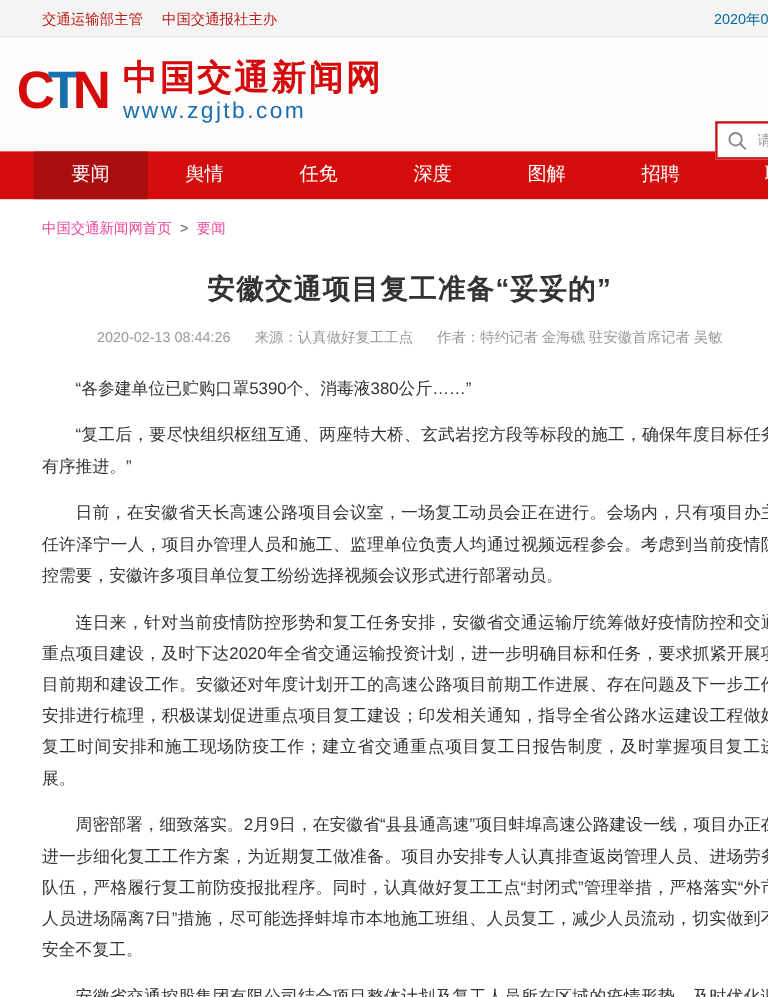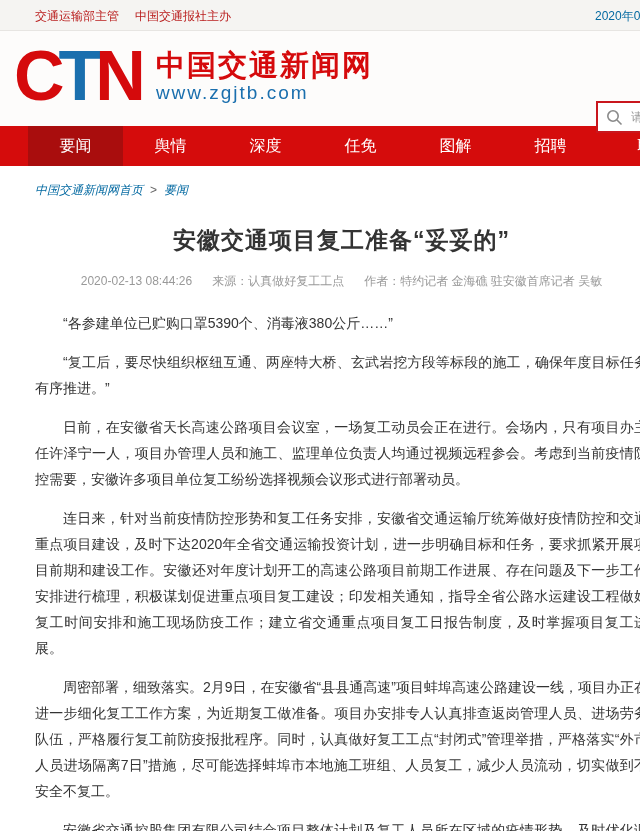--- a/index.html
+++ b/index.html
@@ -17,21 +17,21 @@
     position: relative; font-size: 12px;
   }
   .topbar-left { position: absolute; left: 35px; top: 8px; color: #b91c1c; }
   .topbar-left span { margin-right: 16px; }
   .topbar-right { position: absolute; left: 595px; top: 8px; color: #0369a1; white-space: nowrap; }
 
   
   .header { height: 95px; position: relative; background: #fdfcfb; }
   .logo { position: absolute; left: 14px; top: 16px; display: flex; align-items: center; cursor: pointer; }
   .logo-letters {
-    font-size: 70px; font-weight: bold; line-height: 58px; letter-spacing: -6px;
+    font-size: 44px; font-weight: bold; line-height: 58px; letter-spacing: -6px;
     padding-right: 10px;
   }
   .l-red  { color: #d50a0c; }
   .l-blue { color: #1a6fae; }
   .logo-text { margin-left: 6px; }
   .site-name {
     font-size: 29px; font-weight: bold; color: #d50a0c;
     letter-spacing: 2px; line-height: 33px;
   }
   .site-url {
@@ -59,21 +59,21 @@
   .nav-item {
     width: 95px; text-align: center; line-height: 40px;
     color: #ffffff; font-size: 16px; cursor: pointer; white-space: nowrap;
   }
   .nav-item.active { background: #a90d0d; }
 
   
   .breadcrumb {
     margin: 16px 0 0 35px; font-size: 12px; color: #666;
   }
-  .breadcrumb a { color: #0369a1; text-decoration: none; cursor: pointer; font-style: italic; }
+  .breadcrumb a { color: #ec4899; text-decoration: none; cursor: pointer; }
   .breadcrumb .sep { margin: 0 7px; color: #666; }
 
   
   .article { padding-left: 35px; padding-bottom: 24px; }
   .article h1 {
     width: 613px; text-align: center;
     font-size: 23px; font-weight: bold; color: #333;
     margin: 26px 0 0 0; letter-spacing: 1px;
   }
   .meta {
@@ -113,22 +113,22 @@
         <circle cx="7" cy="7" r="5.2" fill="none" stroke="#8a8a8a" stroke-width="1.6"></circle>
         <line x1="11" y1="11" x2="15.5" y2="15.5" stroke="#8a8a8a" stroke-width="1.6"></line>
       </svg>
       <input type="text" placeholder="请" style="">
     </div>
   </div>
 
   <div class="navbar">
     <div class="nav-item active">要闻</div>
     <div class="nav-item">舆情</div>
+    <div class="nav-item">任免</div>
     <div class="nav-item">深度</div>
-    <div class="nav-item">任免</div>
     <div class="nav-item">图解</div>
     <div class="nav-item">招聘</div>
     <div class="nav-item">联</div>
   </div>
 
   <div class="breadcrumb">
     <a>中国交通新闻网首页</a><span class="sep">&gt;</span><a>要闻</a>
   </div>
 
   <div class="article">

